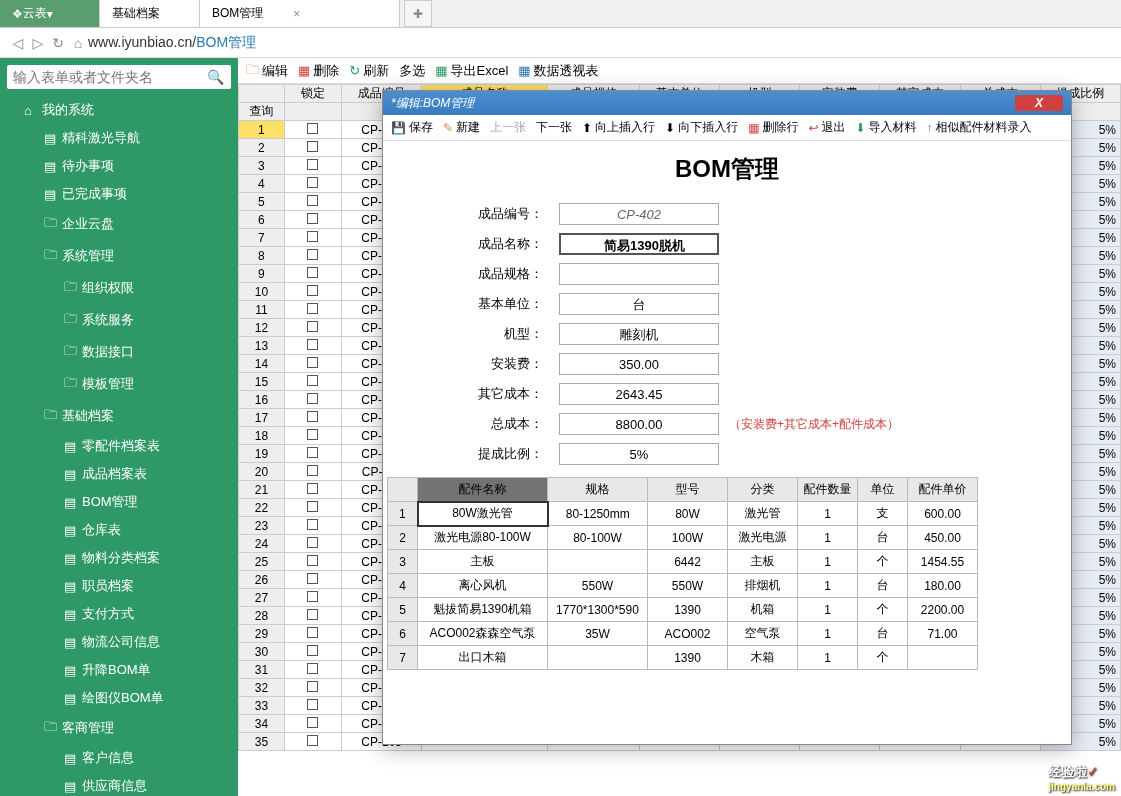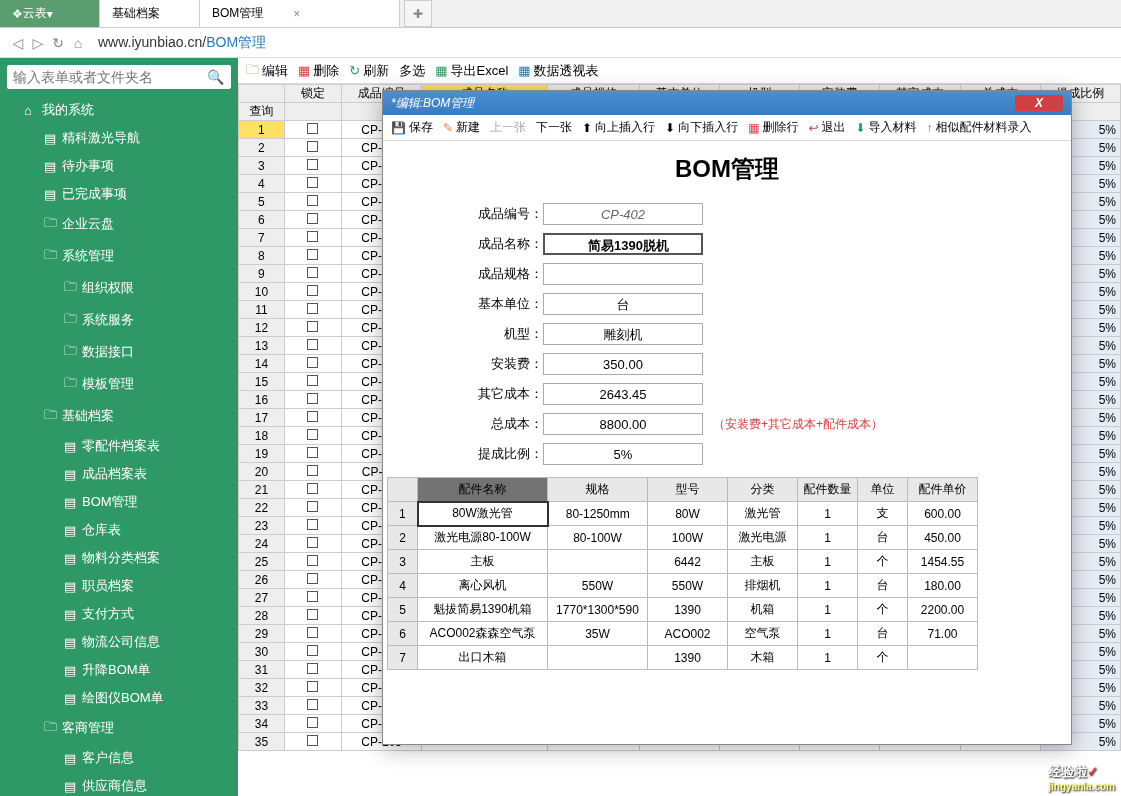--- a/index.html
+++ b/index.html
@@ -9,21 +9,21 @@
 .tabs-bar { height: 28px; background: #f0f0f0; display: flex; align-items: stretch; border-bottom: 1px solid #ccc; }
 .tab { display: flex; align-items: center; padding: 0 12px; border-right: 1px solid #ccc; background: #fff; position: relative; min-width: 100px; }
 .tab.app { background: #5a9e6f; color: #fff; }
 .tab.active { background: #fff; }
 .tab .close { margin-left: 30px; color: #888; }
 .tab-add { width: 28px; display: flex; align-items: center; justify-content: center; color: #888; border: 1px solid #ccc; margin-left: 4px; background: #f5f5f5; }
 
 
 .addr-bar { height: 30px; display: flex; align-items: center; padding: 0 8px; border-bottom: 1px solid #ddd; background: #fff; }
 .addr-bar .nav-icon { width: 20px; text-align: center; color: #888; font-size: 14px; }
-.addr-bar .url { margin-left: 10px; color: #333; font-size: 14px; }
+.addr-bar .url { color: #333; font-size: 14px; }
 .addr-bar .url .path { color: #2a7ab0; }
 
 
 .main { display: flex; height: calc(100% - 58px); }
 .sidebar { width: 238px; background: #2e9966; color: #fff; display: flex; flex-direction: column; }
 .search-box { margin: 7px; background: #fff; display: flex; align-items: center; padding: 4px 6px; border-radius: 2px; }
 .search-box input { flex: 1; border: none; outline: none; font-size: 14px; }
 .search-box .icon { color: #2e9966; font-size: 14px; }
 
 .tree { flex: 1; overflow: auto; padding-bottom: 10px; }
@@ -60,21 +60,21 @@
 .dialog { position: absolute; top: 32px; left: 144px; width: 690px; height: 655px; background: #fff; border: 1px solid #888; box-shadow: 0 4px 20px rgba(0,0,0,0.3); display: flex; flex-direction: column; }
 .dlg-title { height: 24px; background: linear-gradient(#4a8fd0, #3a7bc0); color: #fff; display: flex; align-items: center; padding: 0 8px; justify-content: space-between; font-style: italic; }
 .dlg-title .close-btn { background: #d04040; color: #fff; padding: 1px 20px; font-style: italic; font-weight: bold; border-radius: 2px; cursor: pointer; }
 .dlg-toolbar { height: 26px; display: flex; align-items: center; padding: 0 8px; gap: 10px; border-bottom: 1px solid #ddd; font-size: 12px; }
 .dlg-toolbar .tbtn { display: flex; align-items: center; gap: 3px; cursor: pointer; }
 .dlg-toolbar .disabled { color: #aaa; }
 
 .dlg-body { flex: 1; overflow: auto; background: #fff; }
 .dlg-heading { text-align: center; font-size: 24px; font-weight: bold; margin: 12px 0 18px; }
 .form-row { display: flex; align-items: center; justify-content: flex-start; margin: 8px 0; padding-left: 90px; }
-.form-row label { width: 70px; text-align: right; margin-right: 0; font-size: 13px; }
+.form-row label { width: 70px; text-align: right; margin-right: 16px; font-size: 13px; }
 .form-row .finput { width: 160px; height: 22px; border: 1px solid #aaa; text-align: center; line-height: 22px; font-size: 13px; }
 .form-row .finput.bold { font-weight: bold; border: 2px solid #555; padding-left: 11px; }
 .form-row .finput.ital { font-style: italic; color: #666; }
 .form-row .note { margin-left: 10px; color: #d04040; font-size: 12px; }
 
 .parts-grid { border-collapse: collapse; margin: 12px 4px 0; }
 .parts-grid th, .parts-grid td { border: 1px solid #bbb; height: 24px; font-size: 12px; text-align: center; padding: 0 4px; }
 .parts-grid th { background: #e8e8e8; font-weight: normal; }
 .parts-grid th.hl { background: #737373; }
 .parts-grid .rh { background: #e8e8e8; width: 30px; }

